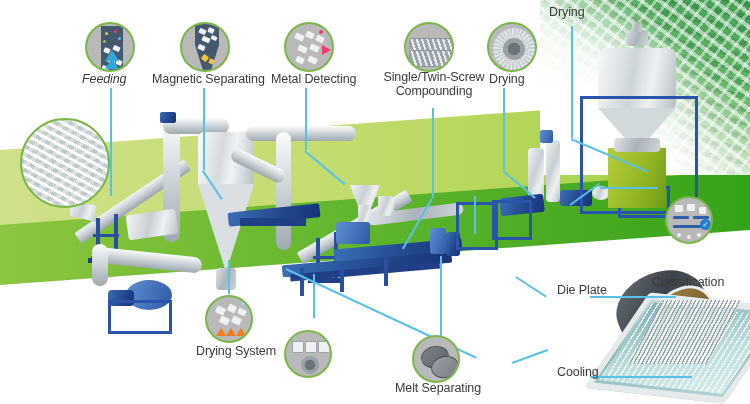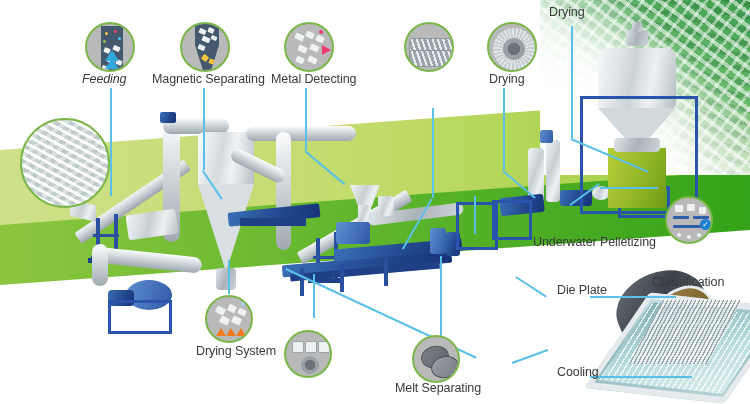--- a/index.html
+++ b/index.html
@@ -399,22 +399,22 @@
     <div class="ic-arrow-o" style="left:19px;top:31px;"></div>
     <div class="ic-arrow-o" style="left:29px;top:31px;"></div>
     <div class="ic-dot" style="left:34px;top:5px;width:4px;height:4px;background:#9ad7f0;"></div>
   </div>
 
   <div class="flakes" style="left:20px;top:118px;width:90px;height:90px;"></div>
 
   <div class="label" style="left:82px;top:73px;font-style:italic;">Feeding</div>
   <div class="label" style="left:152px;top:73px;">Magnetic Separating</div>
   <div class="label" style="left:271px;top:73px;">Metal Detecting</div>
+  <div class="label wrap" style="left:382px;top:71px;width:104px;">Single/Twin-Screw Compounding</div>
   <div class="label" style="left:489px;top:73px;">Drying</div>
   <div class="label" style="left:549px;top:6px;">Drying</div>
   <div class="label" style="left:652px;top:246px;margin-top:30px;">Classification</div>
-  <div class="label" style="left:533px;top:236px;">Underwater Pelletizing</div>
   <div class="label" style="left:557px;top:284px;">Die Plate</div>
   <div class="label" style="left:557px;top:366px;">Cooling</div>
   <div class="label" style="left:395px;top:382px;">Melt Separating</div>
   <div class="label" style="left:196px;top:345px;">Drying System</div>
 
 </div>
 
 </body></html>

